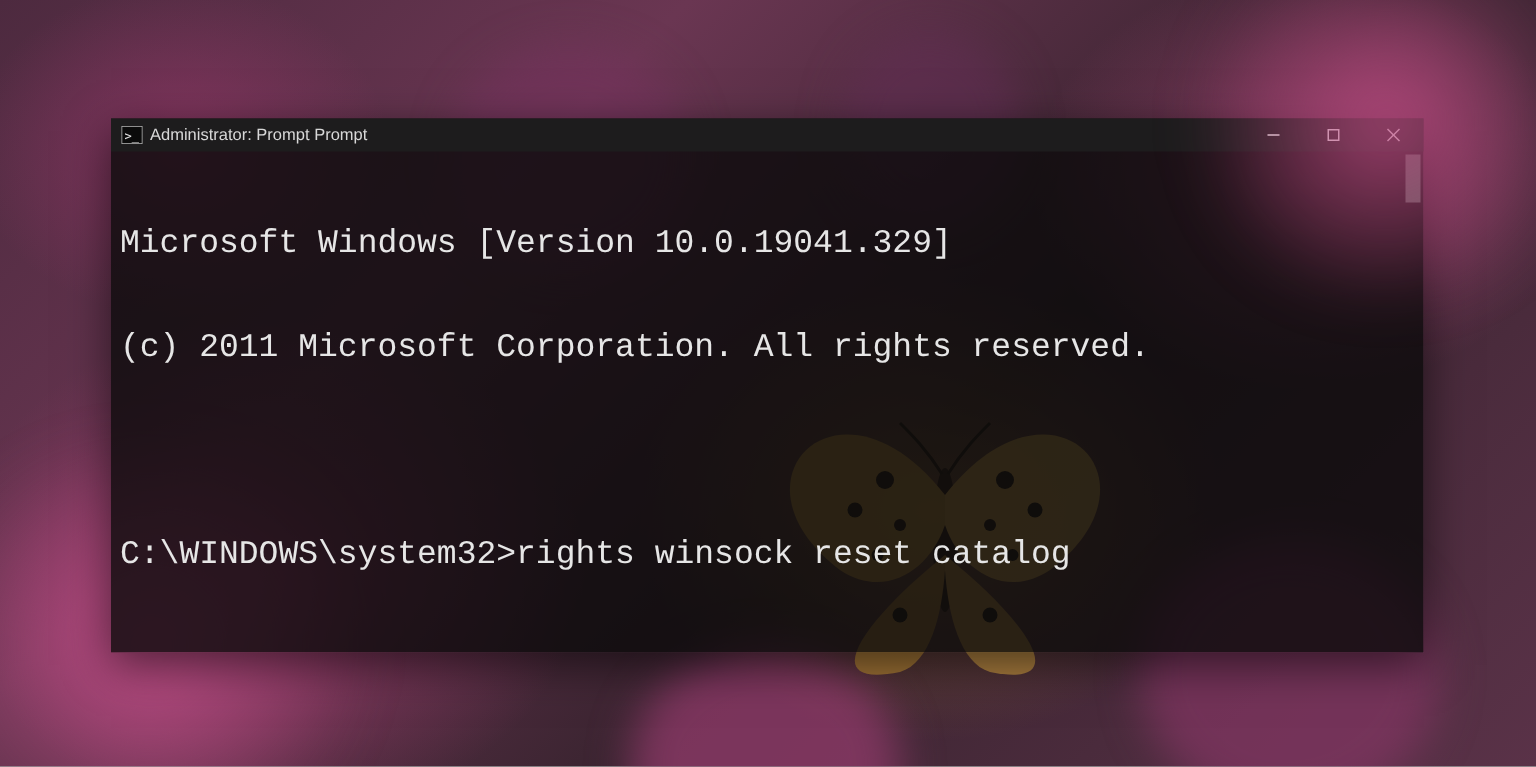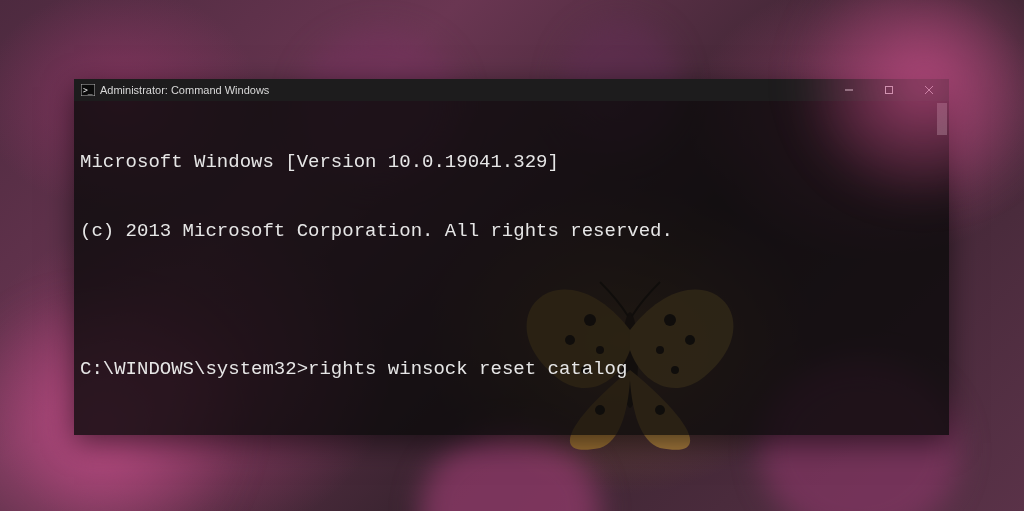--- a/index.html
+++ b/index.html
@@ -81,21 +81,21 @@
     width: 40px; height: 22px;
     display:flex; align-items:center; justify-content:center;
     color: #e6e6e6;
   }
 
   .terminal {
     flex: 1 1 auto;
     position: relative;
     padding: 4px 8px 6px 6px;
     font-family: Consolas, "Courier New", monospace;
-    font-size: 19px;
+    font-size: 22px;
     line-height: 23px;
     color: #e6e6e6;
     white-space: pre;
     overflow: hidden;
   }
   .terminal .line { white-space: pre; }
   .terminal .blank { height: 23px; }
 
   .scrollbar {
     position:absolute;
@@ -144,21 +144,21 @@
 
   <div class="window">
 
     <div class="titlebar">
       <span class="icon">
         <svg width="14" height="12" viewBox="0 0 14 12">
           <rect x="0" y="0" width="14" height="12" fill="#0b0b0b" stroke="#bcbcbc" stroke-width="1"></rect>
           <text x="2" y="9" font-size="8" font-family="Consolas,monospace" fill="#e6e6e6">&gt;_</text>
         </svg>
       </span>
-      <span class="title">Administrator: Command Windows</span>
+      <span class="title">Administrator: Prompt Prompt</span>
       <span class="spacer"></span>
       <div class="winbtn">
         <svg width="10" height="10" viewBox="0 0 10 10">
           <line x1="1" y1="5" x2="9" y2="5" stroke="#e6e6e6" stroke-width="1"></line>
         </svg>
       </div>
       <div class="winbtn">
         <svg width="10" height="10" viewBox="0 0 10 10">
           <rect x="1.5" y="1.5" width="7" height="7" fill="none" stroke="#e6e6e6" stroke-width="1"></rect>
         </svg>
@@ -166,21 +166,21 @@
       <div class="winbtn close">
         <svg width="10" height="10" viewBox="0 0 10 10">
           <line x1="1" y1="1" x2="9" y2="9" stroke="#e6e6e6" stroke-width="1"></line>
           <line x1="9" y1="1" x2="1" y2="9" stroke="#e6e6e6" stroke-width="1"></line>
         </svg>
       </div>
     </div>
 
     <div class="terminal">
       <div class="line">Microsoft Windows [Version 10.0.19041.329]</div>
-      <div class="line">(c) 2013 Microsoft Corporation. All rights reserved.</div>
+      <div class="line">(c) 2011 Microsoft Corporation. All rights reserved.</div>
       <div class="blank"></div>
       <div class="line"><span>C:\WINDOWS\system32&gt;</span><span>rights winsock reset catalog</span></div>
       <div class="blank"></div>
       
       
       
       
       
 
       <div class="scrollbar">

